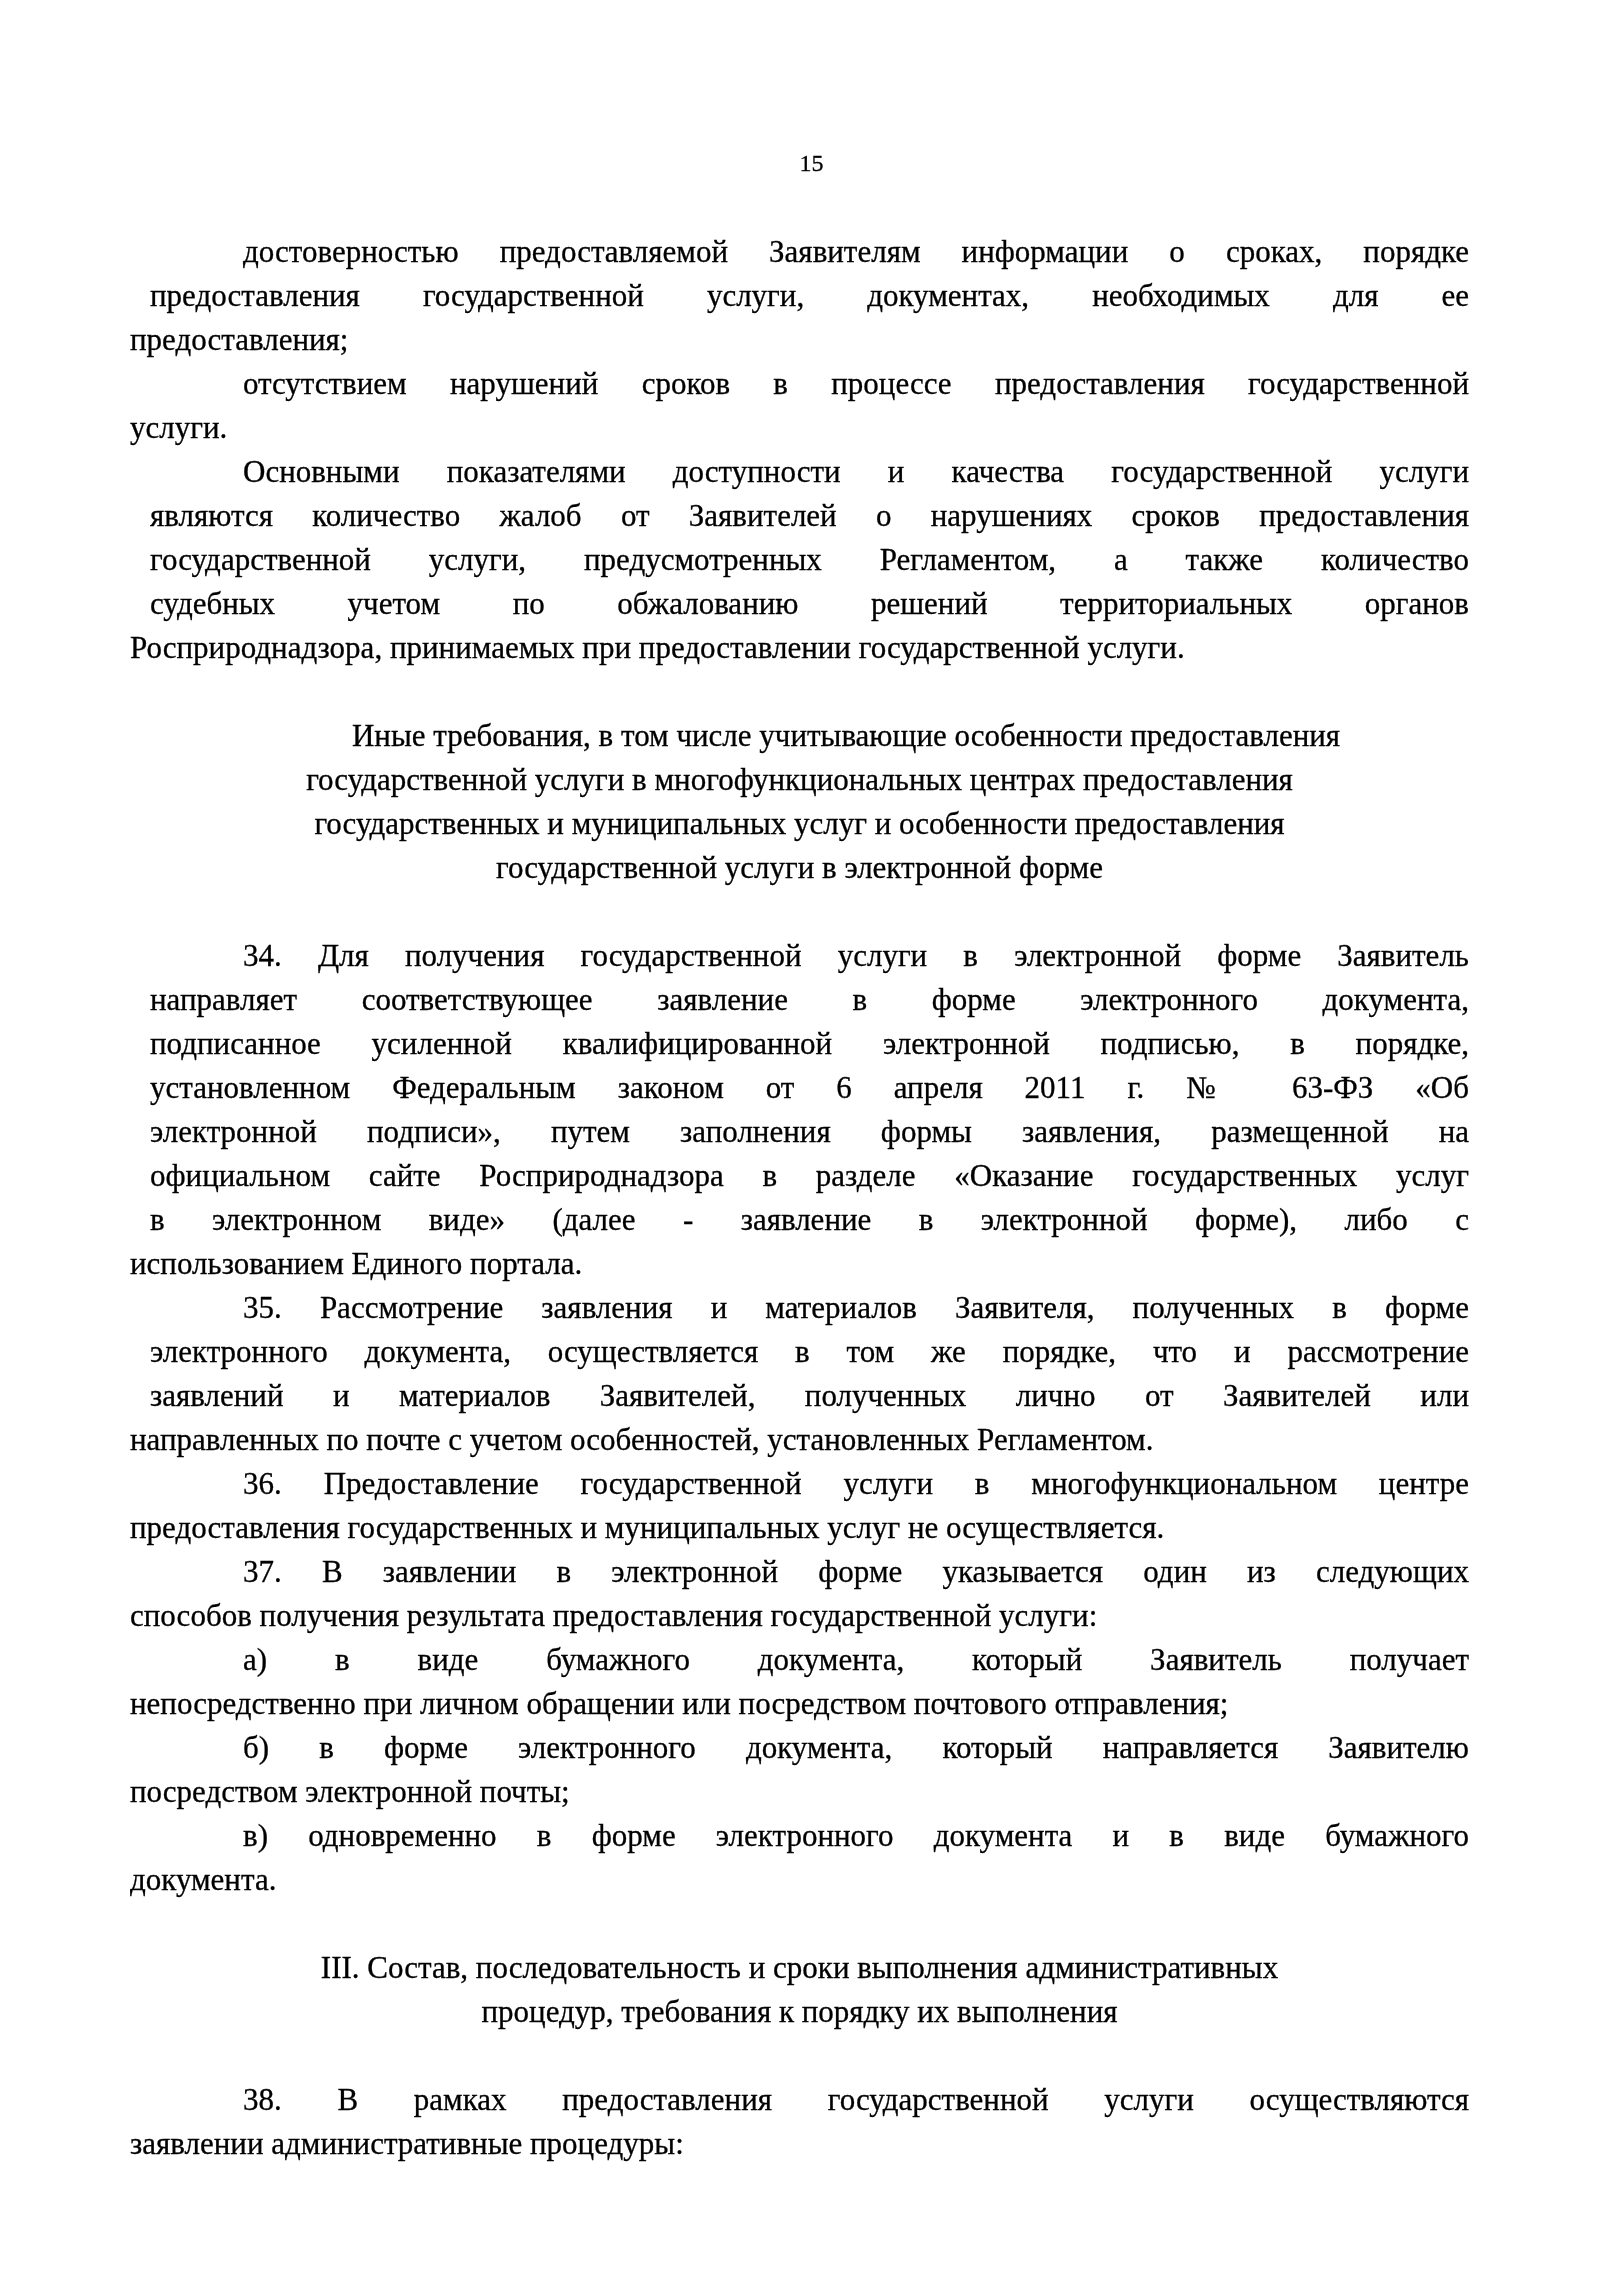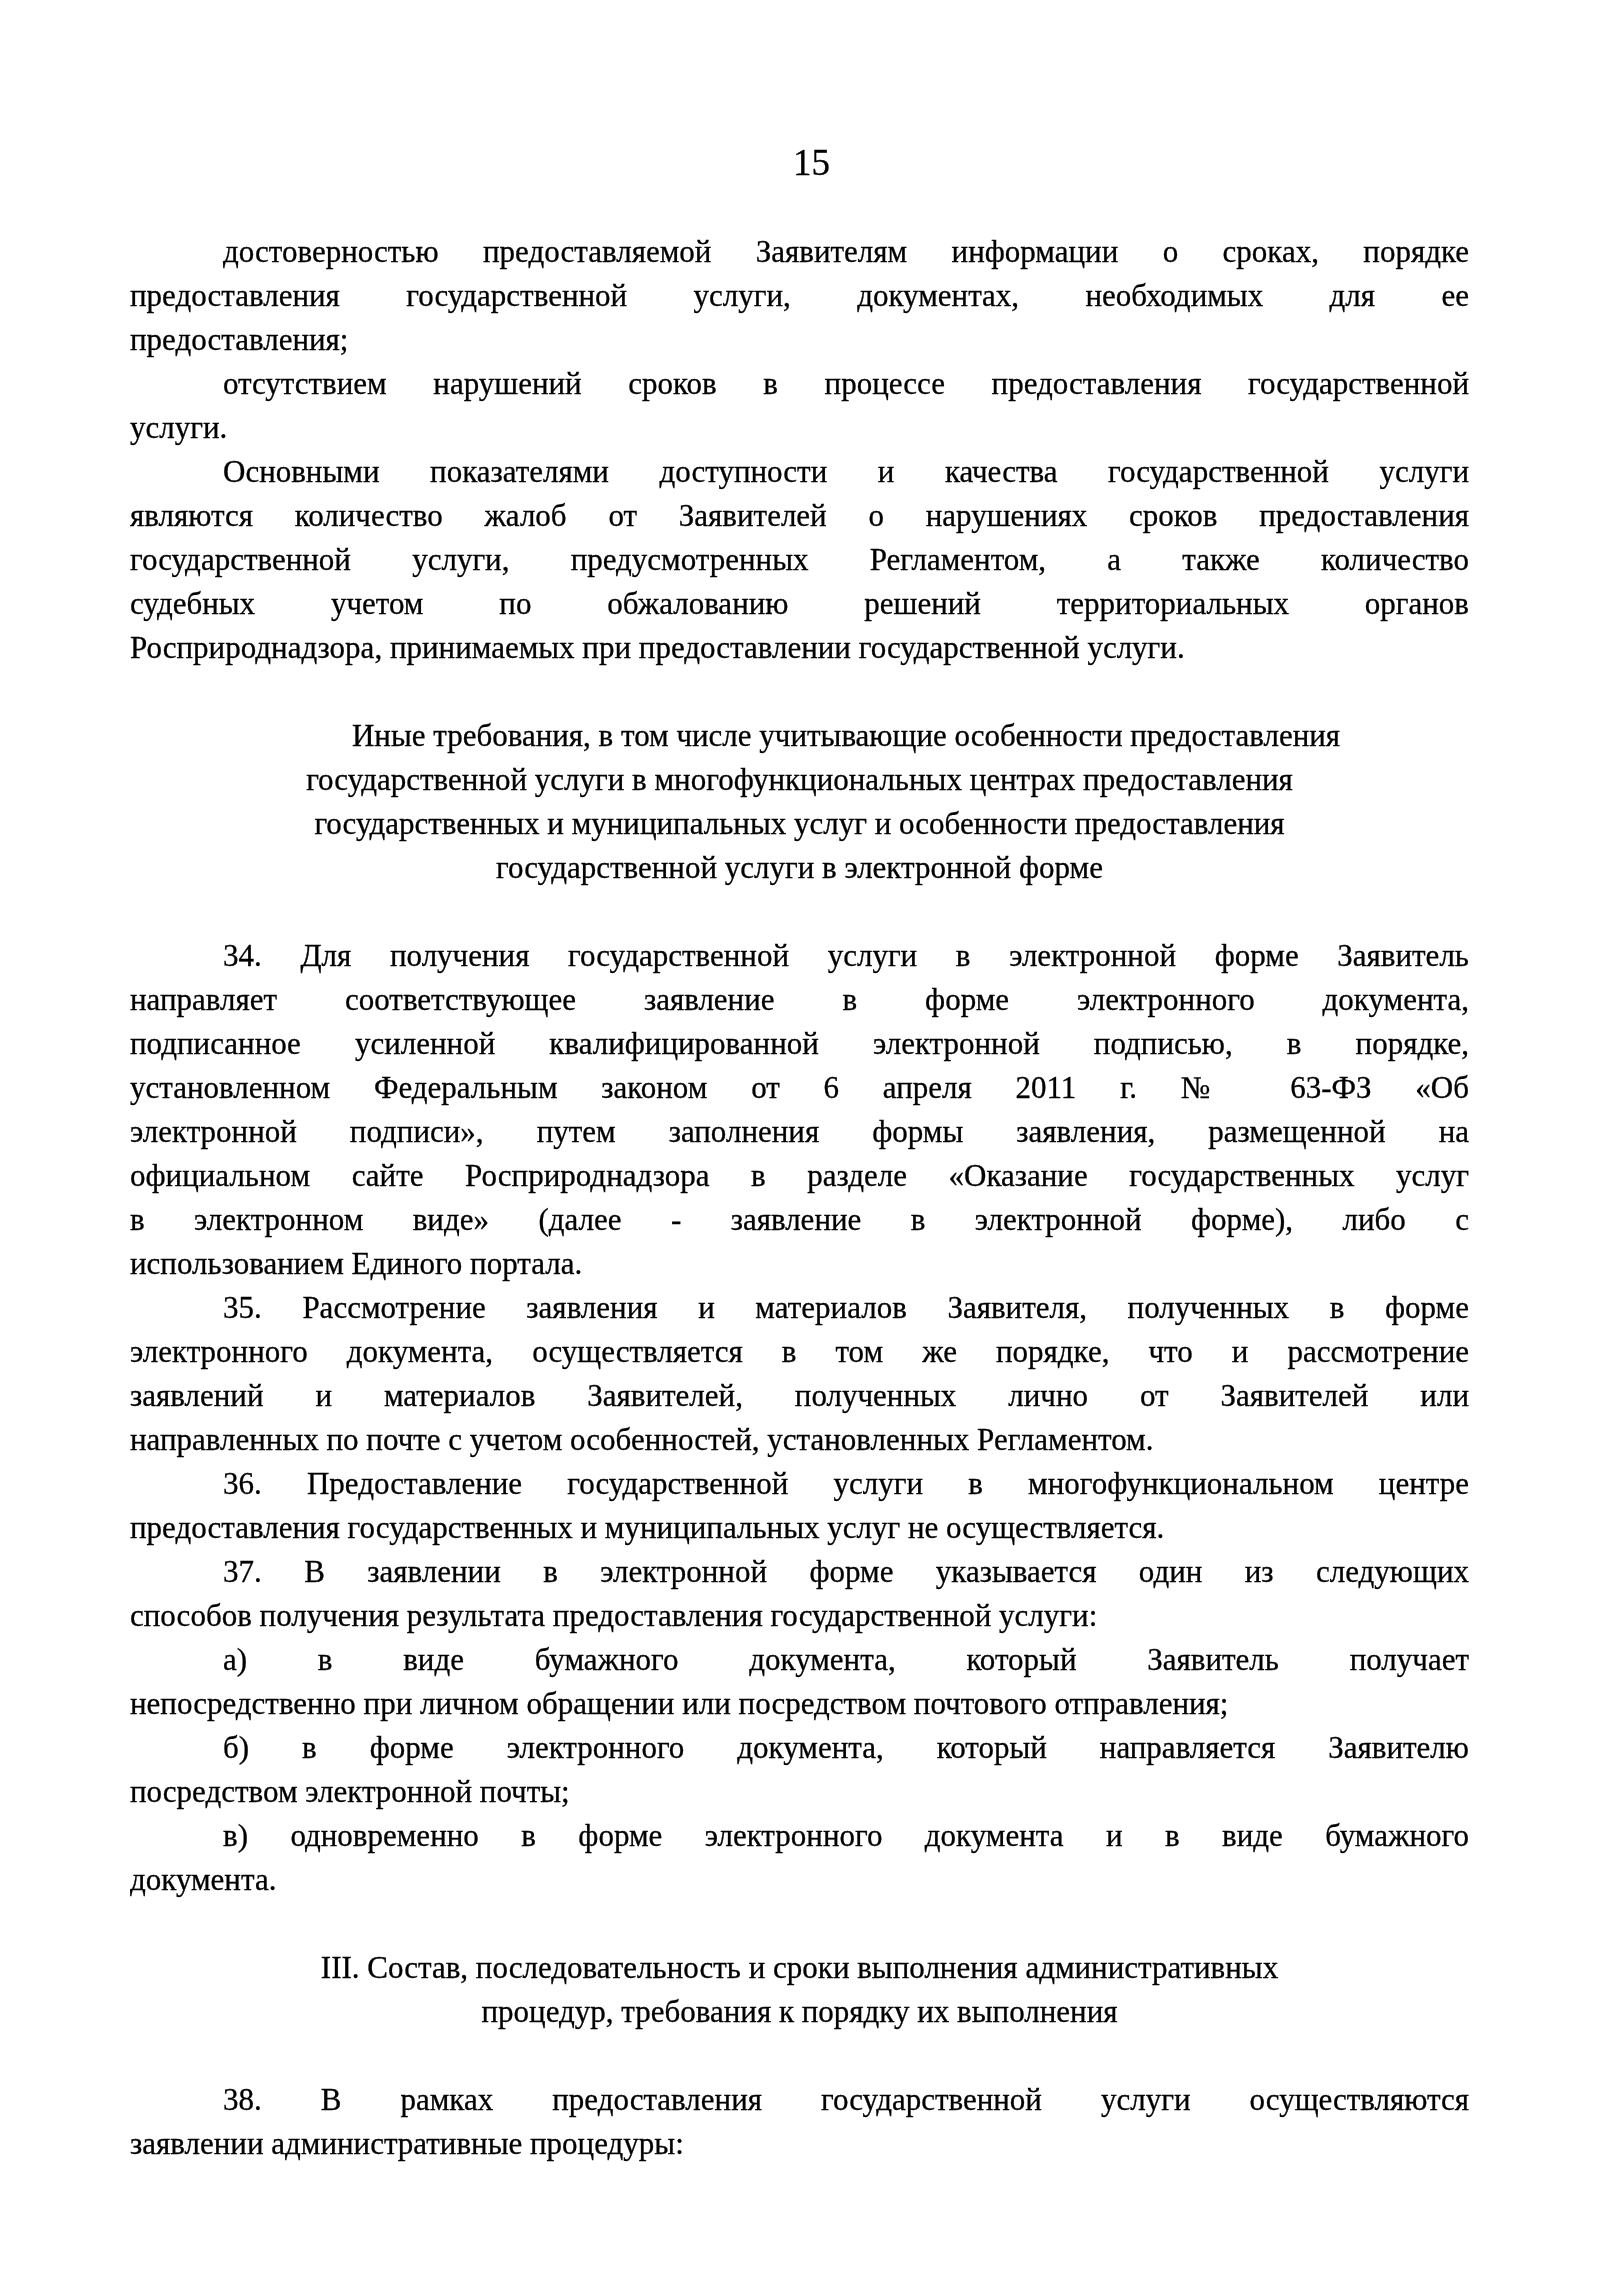--- a/index.html
+++ b/index.html
@@ -18,36 +18,36 @@
     color: #000000;
     font-family: "Liberation Serif", "DejaVu Serif", serif;
     -webkit-text-stroke: 0.3px #000000;
   }
   .page-number {
     position: absolute;
     top: 141px;
     left: 0;
     width: 100%;
     text-align: center;
-    font-size: 37px;
+    font-size: 24px;
     line-height: 44px;
   }
   .content {
     position: absolute;
     left: 130px;
     top: 230px;
     width: 1339px;
   }
   .line {
     height: 44px;
     line-height: 44px;
     font-size: 31px;
     overflow: hidden;
   }
-  .line.j { text-align: justify; text-align-last: justify; }
+  .line.j { text-align: justify; text-align-last: justify; margin-left: 20px; }
   .line.l { text-align: left; }
   .line.c { text-align: center; }
   .line.ind { text-indent: 93px; }
   .spacer { height: 44px; }
 </style>
 </head>
 <body>
 
 <div class="page">
   <div class="page-number">15</div>

